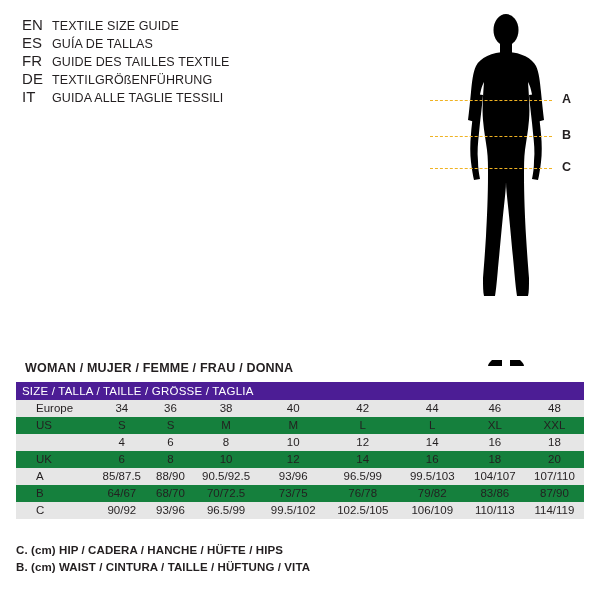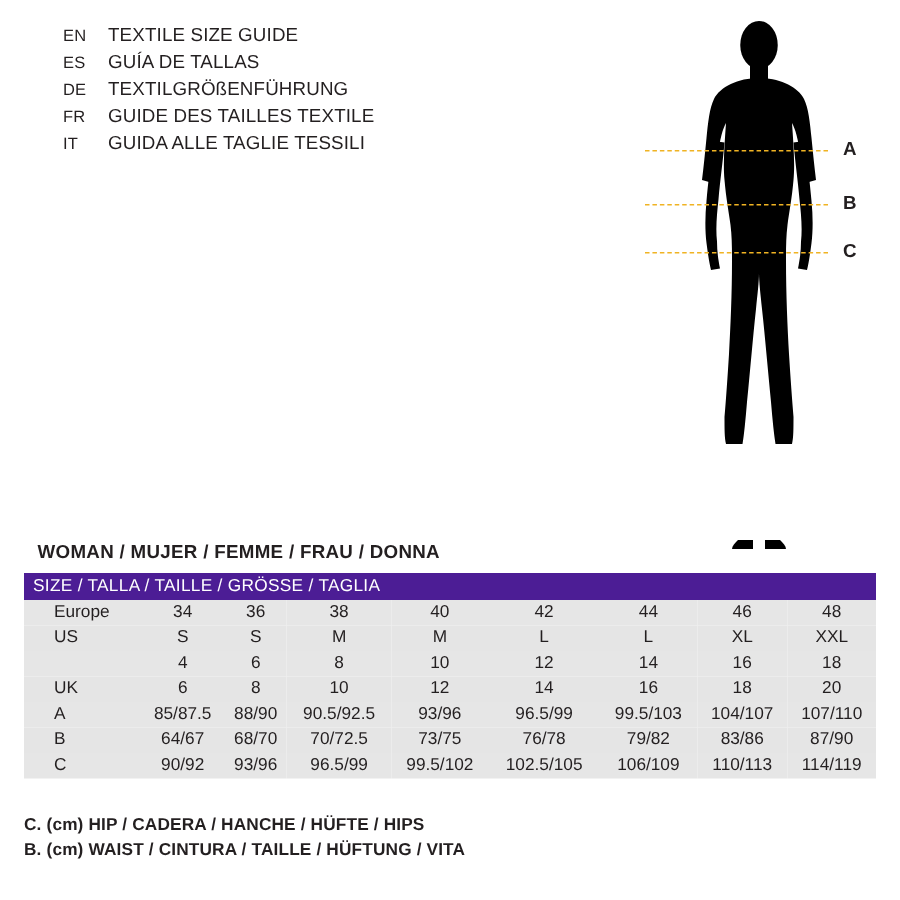--- a/index.html
+++ b/index.html
@@ -24,22 +24,21 @@
   .lang-row {
     display: flex;
     align-items: baseline;
     height: 18px;
     font-size: 12.5px;
     letter-spacing: 0.1px;
   }
   .lang-code {
     width: 30px;
     flex: 0 0 30px;
-    font-size: 11px;
-    margin-left: 20px;
+    font-size: 15px;
   }
   .lang-text {
     font-size: 12.5px;
     white-space: nowrap;
   }
 
   
   .figure-wrap {
     position: absolute;
     left: 430px;
@@ -98,21 +97,21 @@
     color: #ffffff;
     font-weight: normal;
     text-align: left;
     padding-left: 6px;
     height: 18px;
     line-height: 18px;
     font-size: 11.5px;
     letter-spacing: 0.2px;
   }
   .row-shade td { background: #e6e6e6; }
-  .row-plain td { background: #e5e5e5; }
+  .row-plain td { background: #15803d; }
 
   
   .footnotes {
     position: absolute;
     left: 16px;
     top: 542px;
     width: 500px;
   }
   .footnote {
     font-size: 11.5px;
@@ -128,26 +127,26 @@
 <div class="lang-block">
   <div class="lang-row">
     <span class="lang-code">EN</span>
     <span class="lang-text">TEXTILE SIZE GUIDE</span>
   </div>
   <div class="lang-row">
     <span class="lang-code">ES</span>
     <span class="lang-text">GUÍA DE TALLAS</span>
   </div>
   <div class="lang-row">
+    <span class="lang-code">FR</span>
+    <span class="lang-text">GUIDE DES TAILLES TEXTILE</span>
+  </div>
+  <div class="lang-row">
     <span class="lang-code">DE</span>
     <span class="lang-text">TEXTILGRÖßENFÜHRUNG</span>
-  </div>
-  <div class="lang-row">
-    <span class="lang-code">FR</span>
-    <span class="lang-text">GUIDE DES TAILLES TEXTILE</span>
   </div>
   <div class="lang-row">
     <span class="lang-code">IT</span>
     <span class="lang-text">GUIDA ALLE TAGLIE TESSILI</span>
   </div>
 </div>
 
 <div class="figure-wrap">
   <svg width="160" height="360" viewBox="0 0 160 360">
     <g fill="#000000">

